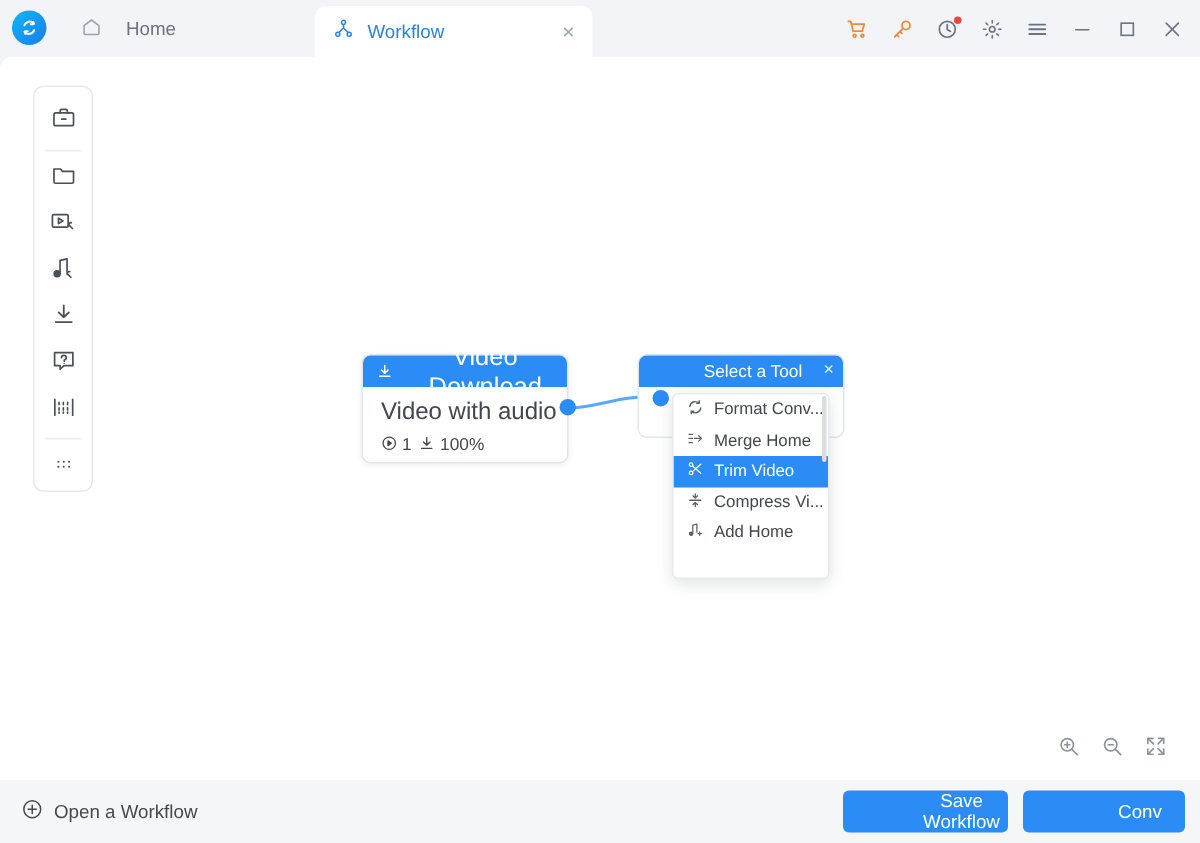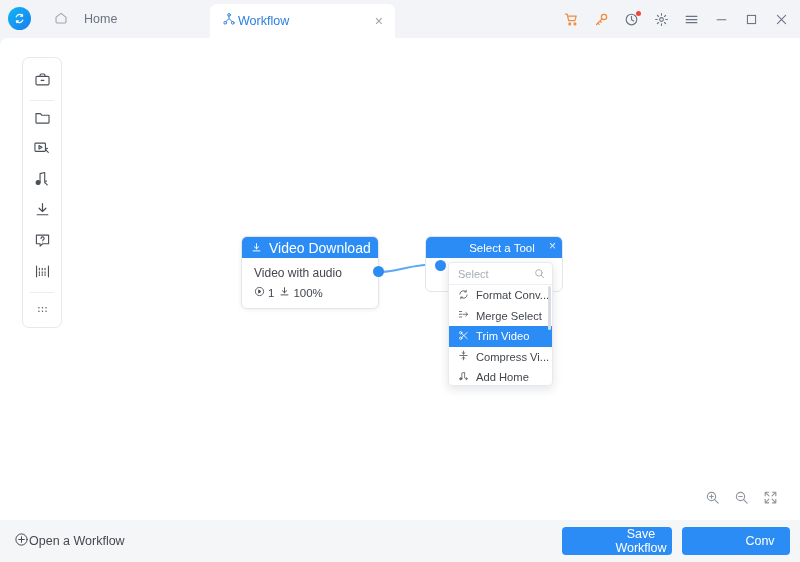--- a/index.html
+++ b/index.html
@@ -30,21 +30,21 @@
     position: absolute; left: 40px; top: 0;
     height: 38px; display: flex; align-items: center; gap: 16px;
     padding: 0 14px; color: #6b7280; font-size: 12.5px;
   }
   .wf-tab {
     position: absolute; left: 210px; top: 4px;
     width: 185px; height: 34px;
     background: #ffffff;
     border-radius: 7px 7px 0 0;
     display: flex; align-items: center;
-    padding: 0 12px; gap: 2px;
+    padding: 0 12px; gap: 9px;
   }
   .wf-tab-label { color: #2a7fe0; font-size: 12.5px; flex: 1; }
   .wf-tab-close { color: #9aa3ad; font-size: 14px; line-height: 1; cursor: pointer; }
 
   .tb-icons {
     position: absolute; right: 10px; top: 0; height: 38px;
     display: flex; align-items: center; gap: 13px;
   }
   .tb-ic { position: relative; width: 17px; height: 17px; display:flex; align-items:center; justify-content:center; cursor: pointer;}
   .badge {
@@ -92,24 +92,24 @@
     background: #ffffff;
     border: 1px solid #e3e6ea;
     border-radius: 6px;
     box-shadow: 0 1px 4px rgba(20,30,50,.07);
   }
   .node-head {
     height: 21px; background: #2b8cf5;
     border-radius: 5px 5px 0 0;
     display: flex; align-items: center; gap: 7px;
     padding-left: 9px;
-    color: #fff; font-size: 14px;
+    color: #fff; font-size: 17px; text-align: center;
   }
   .node-body { padding: 8px 0 0 12px; }
-  .node-line1 { font-size: 12px; color: #42474d; }
+  .node-line1 { font-size: 16px; color: #42474d; }
   .node-line2 {
     margin-top: 6px; font-size: 11.5px; color: #42474d;
     display: flex; align-items: center; gap: 3px;
   }
 
   .port {
     position: absolute;
     width: 11px; height: 11px; border-radius: 50%;
     background: #2b8cf5;
   }
@@ -174,21 +174,21 @@
 
   
   .footer {
     position: absolute; left: 0; top: 520px;
     width: 800px; height: 42px;
     background: #f5f6f8;
     display: flex; align-items: center;
   }
   .open-wf {
     position: absolute; left: 14px;
-    display: flex; align-items: center; 
+    display: flex; align-items: center; gap: 7px;
     font-size: 12.5px; color: #45494f; cursor: pointer;
   }
   .btn {
     position: absolute; height: 28px;
     background: #2b8cf5; color: #fff;
     border: none; border-radius: 4px;
     font-size: 12.5px; font-family: "Liberation Sans", sans-serif;
     cursor: pointer;
     padding-left: 48px;
   }
@@ -397,49 +397,40 @@
     <div class="tool-head">
       <span>Select a Tool</span>
       <span class="tool-head-close">×</span>
     </div>
   </div>
 
   <div class="port port-out"></div>
   <div class="port port-in"></div>
 
   <div class="dropdown">
-    <div class="dd-search">
-      <span class="dd-search-text">Select</span>
-      <span>
-        <svg width="11" height="11" viewBox="0 0 24 24" fill="none" stroke="#a7adb5" stroke-width="2" stroke-linecap="round">
-          <circle cx="10.6" cy="10.6" r="7"></circle>
-            <path d="M15.8 15.8 21 21"></path>
-        </svg>
-      </span>
-    </div>
 
     <div class="dd-list">
       <div class="dd-item">
         <span>
           <svg width="11" height="11" viewBox="0 0 24 24" fill="none" stroke="#5b6068" stroke-width="2" stroke-linecap="round" stroke-linejoin="round">
             <path d="M4 11a8 8 0 0 1 13.4-5M20 13a8 8 0 0 1-13.4 5"></path>
             <path d="M17.8 2.6v3.6h-3.6M6.2 21.4v-3.6h3.6"></path>
           </svg>
         </span>
         <span>Format Conv...</span>
       </div>
 
       <div class="dd-item">
         <span>
           <svg width="11" height="11" viewBox="0 0 24 24" fill="none" stroke="#5b6068" stroke-width="1.9" stroke-linecap="round" stroke-linejoin="round">
             <path d="M3 5.5h5M3 11.5h5M3 17.5h5"></path>
               <path d="M11 11.5h10M17 7.5l4 4-4 4"></path>
           </svg>
         </span>
-        <span>Merge Select</span>
+        <span>Merge Home</span>
       </div>
 
       <div class="dd-item sel">
         <span>
           <svg width="11" height="11" viewBox="0 0 24 24" fill="none" stroke="#ffffff" stroke-width="1.9" stroke-linecap="round" stroke-linejoin="round">
             <circle cx="6" cy="6" r="2.6"></circle>
               <circle cx="6" cy="18" r="2.6"></circle>
               <path d="M8 7.8 20 18.6M8 16.2 20 5.4"></path>
           </svg>
         </span>

